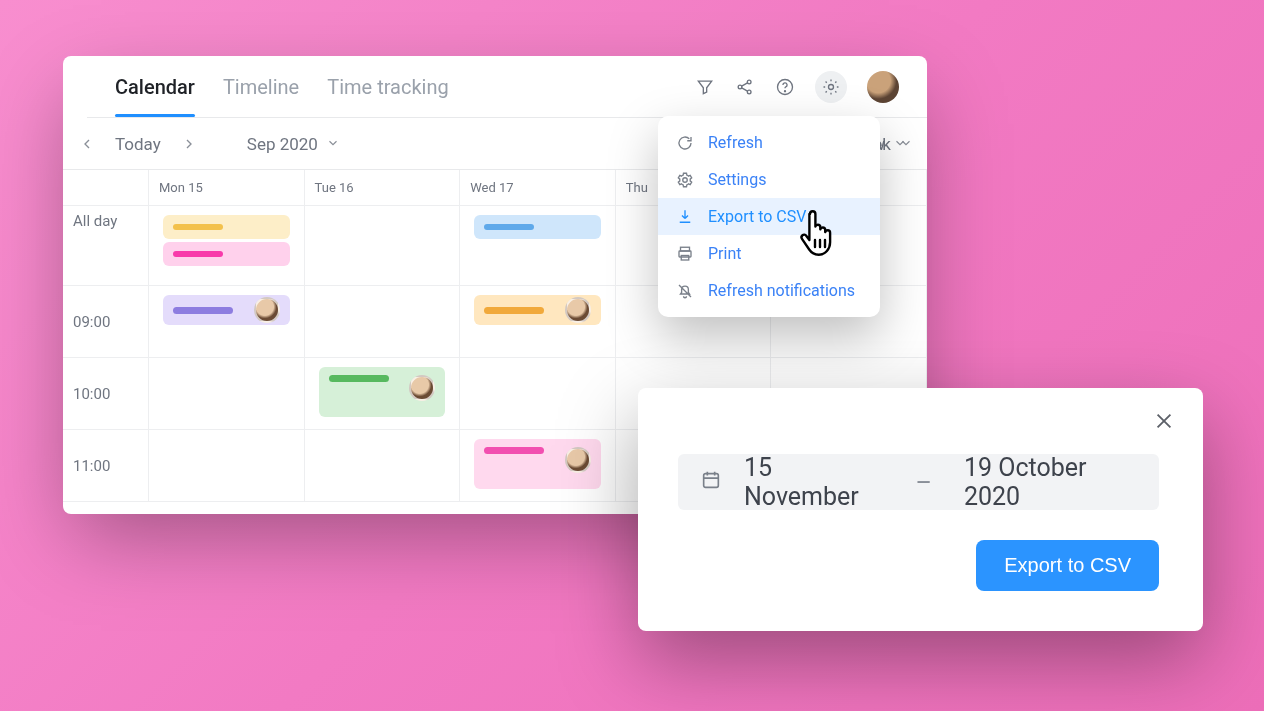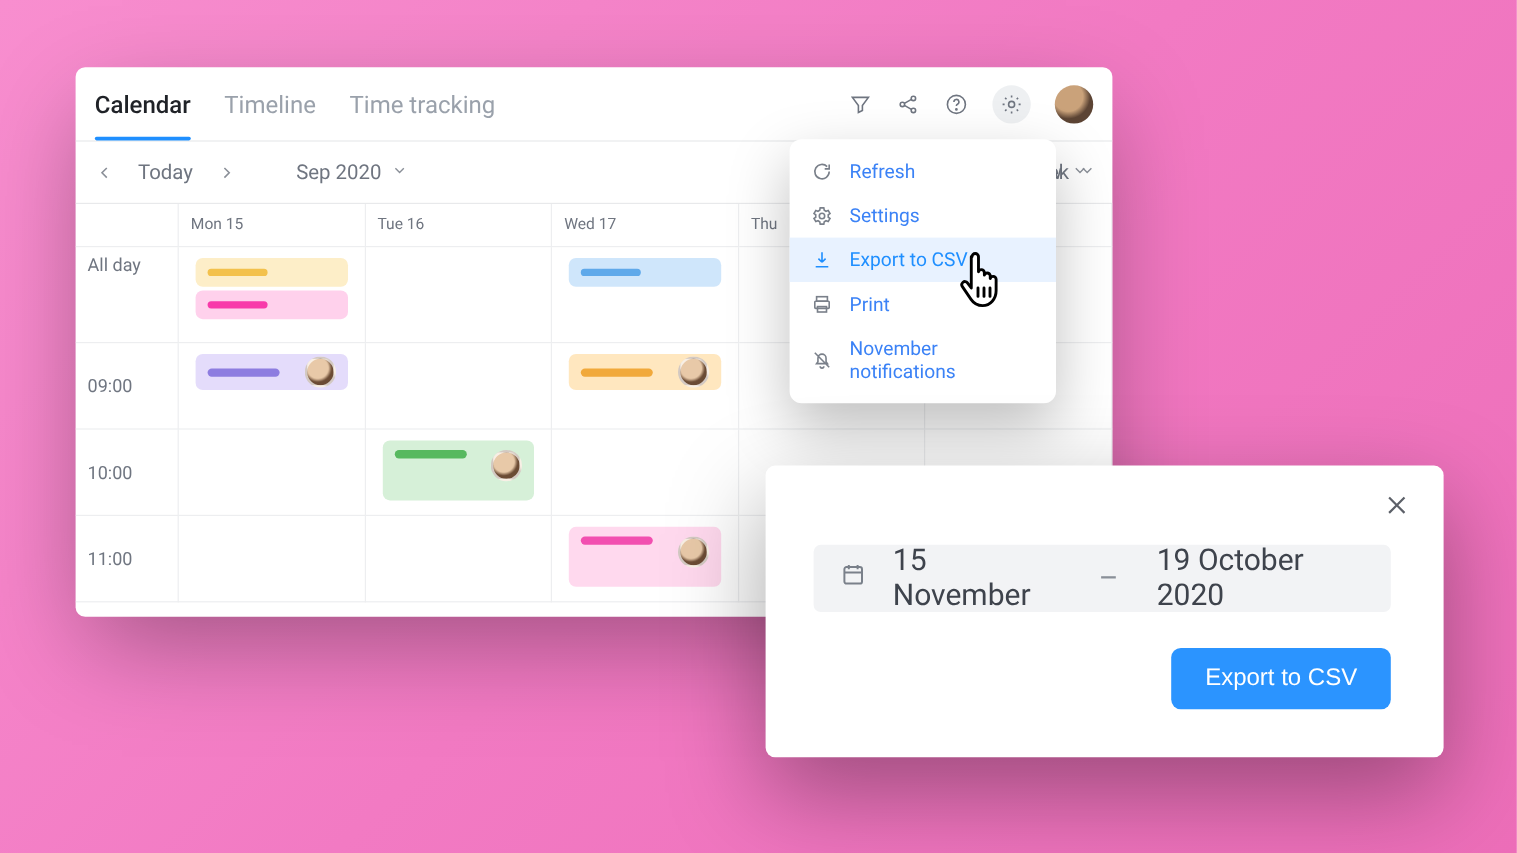--- a/index.html
+++ b/index.html
@@ -18,23 +18,24 @@
     background: #ffffff;
     border-radius: 8px;
     box-shadow: 0 30px 80px -10px rgba(0,0,0,.35);
     overflow: hidden;
   }
 
   
   .tabs-row {
     display: flex;
     align-items: center;
-    padding: 0 16px;
+    padding: 0 28px;
     height: 62px;
     border-bottom: 1px solid #e8e9eb;
+    margin-left: 24px;
   }
   .tabs { display: flex; gap: 28px; }
   .tab {
     font-size: 20px;
     color: #9aa1ab;
     padding: 18px 0;
     cursor: pointer;
     position: relative;
   }
   .tab.active { color: #1f2227; font-weight: 500; }
@@ -364,21 +365,21 @@
         </svg>
       </span>
     <span>Print</span>
   </div>
   <div class="menu-item">
     <span class="mi-ico">
         <svg viewBox="0 0 24 24" fill="none" stroke="currentColor" stroke-width="1.8">
           <path d="M18 16H6l1.5-2V10a4.5 4.5 0 0 1 9 0v4L18 16zM10 19a2 2 0 0 0 4 0M4 4l16 16"></path>
         </svg>
       </span>
-    <span>November notifications</span>
+    <span>Refresh notifications</span>
   </div>
 </div>
 
 <div class="cursor">
   <svg viewBox="0 0 44 48">
     <path d="M14 4c0-1.5 1.2-2.7 2.7-2.7S19.4 2.5 19.4 4v12.5c.3-1 1.2-1.8 2.4-1.8 1.4 0 2.5 1.1 2.5 2.5v2.1c.3-1 1.2-1.8 2.4-1.8 1.4 0 2.5 1.1 2.5 2.5v2.1c.3-1 1.2-1.8 2.4-1.8 1.4 0 2.5 1.1 2.5 2.5v9.5c0 6.7-4.8 12.4-11.3 12.4-4.4 0-7.2-1.7-9.6-5.2l-7.2-10.6c-.8-1.2-.6-2.8.5-3.7 1.1-.9 2.8-.7 3.7.5l3.2 4.3V4z" fill="#ffffff" stroke="#000000" stroke-width="2.4" stroke-linejoin="round"></path>
     <path d="M19 30v7M24 30v7M29 30v7" stroke="#000" stroke-width="2.4" stroke-linecap="round"></path>
   </svg>
 </div>
 

